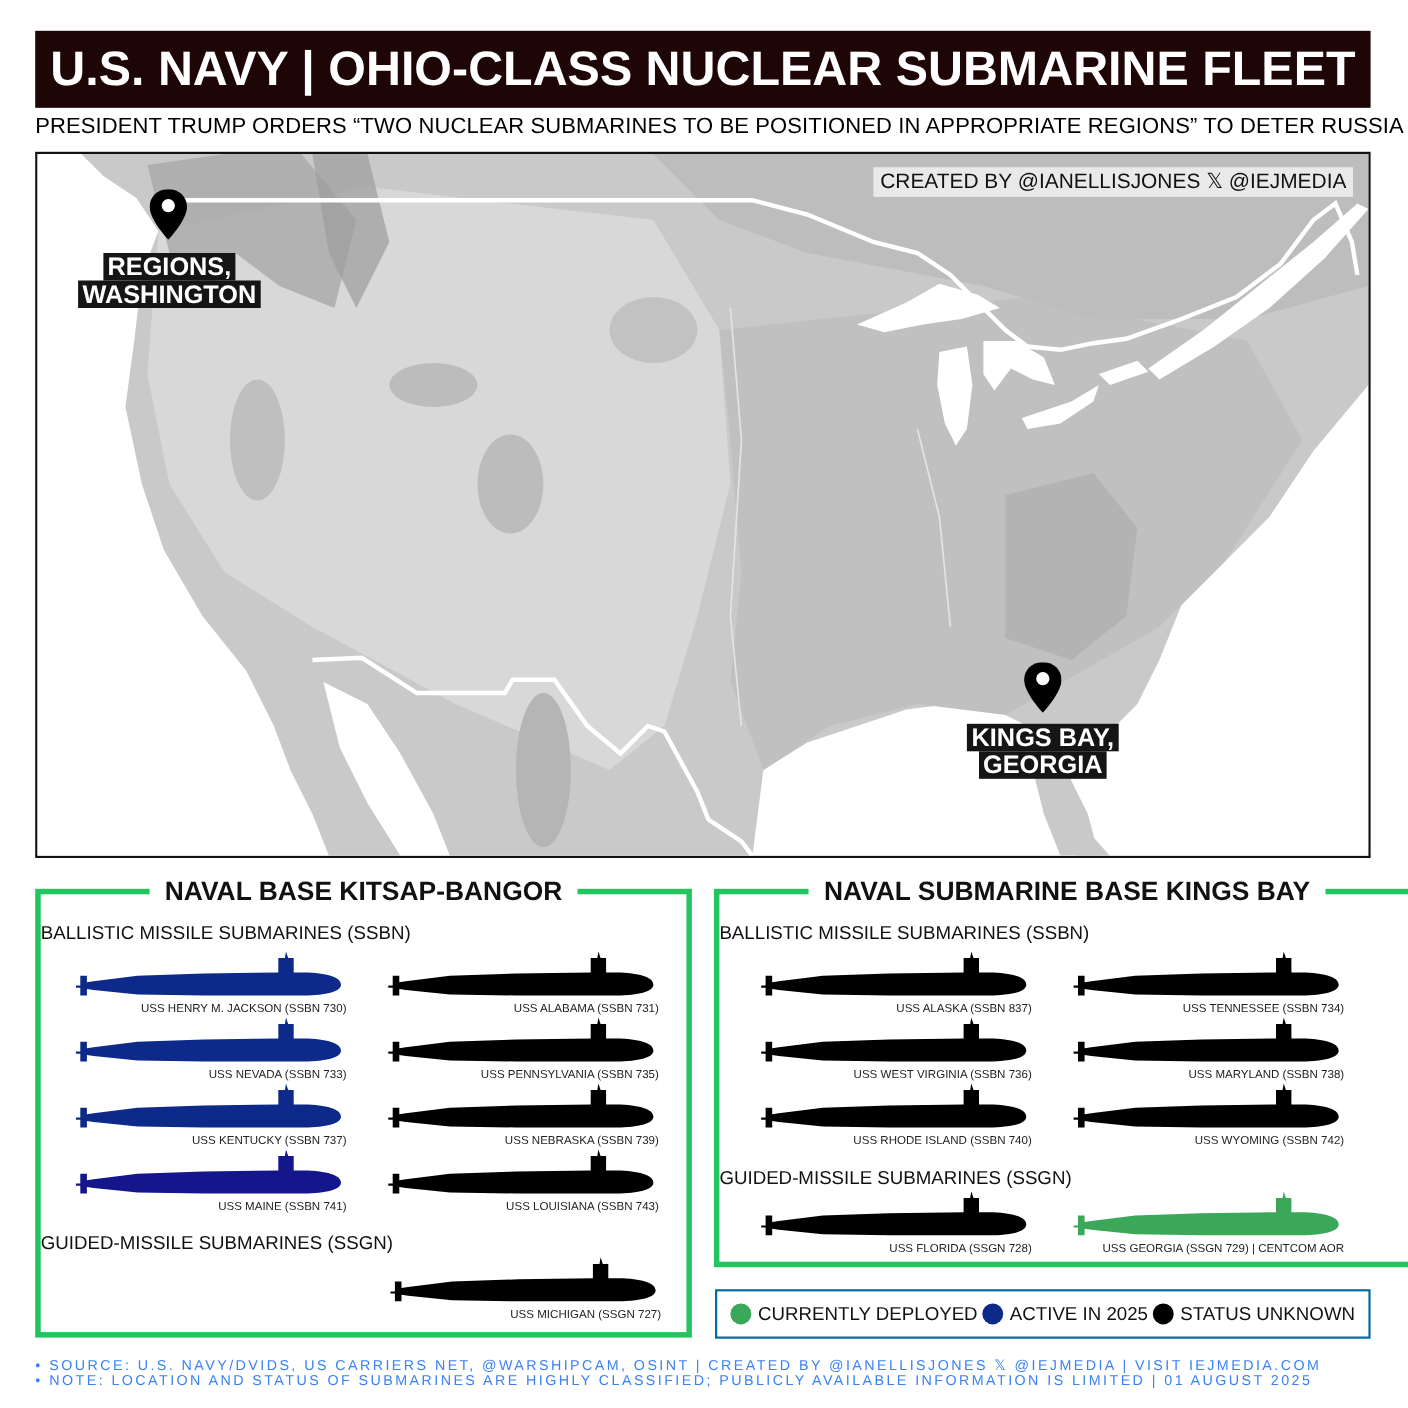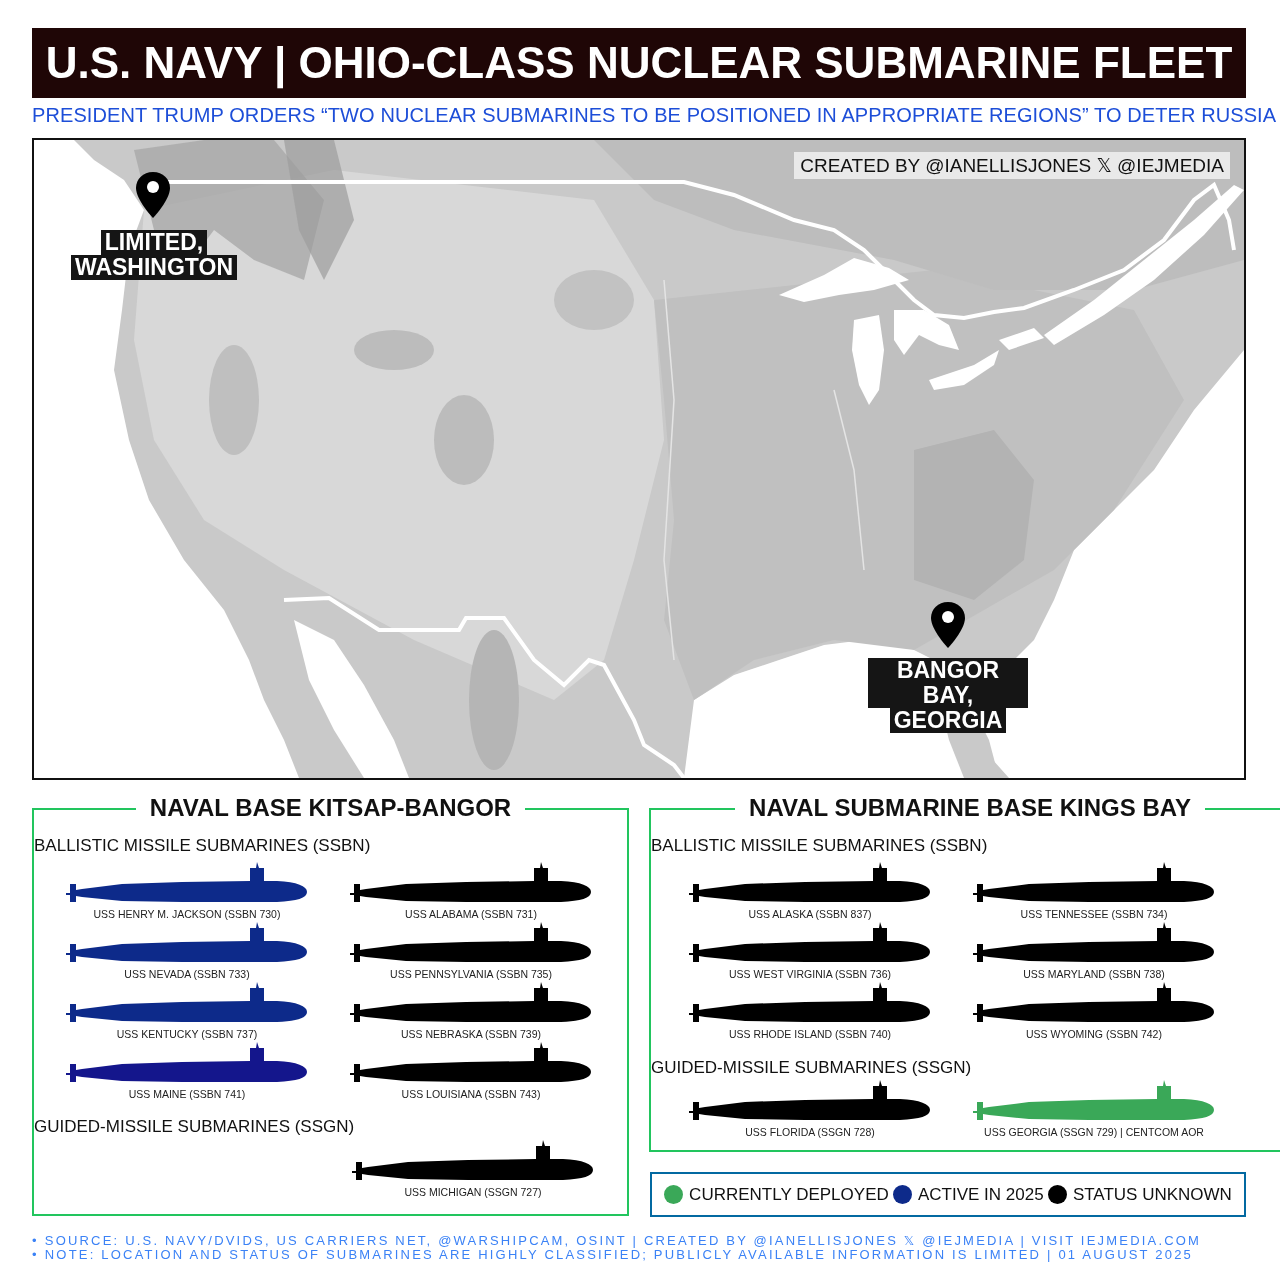--- a/index.html
+++ b/index.html
@@ -6,56 +6,56 @@
   html, body { width: 1280px; height: 1280px; background: #ffffff; overflow: hidden; }
   body { font-family: "Liberation Sans", "DejaVu Sans", sans-serif; color: #111; position: relative; }
 
   .title-bar {
     position: absolute; left: 32px; top: 28px; width: 1214px; height: 70px;
     background: #1f0606; color: #fff; display: flex; align-items: center; justify-content: center;
     font-weight: bold; font-size: 44px; letter-spacing: 0px; white-space: nowrap;
   }
   .subtitle {
     position: absolute; left: 32px; top: 104px; width: 1214px; height: 28px;
-    font-size: 20px; text-align: left; white-space: nowrap; color: #1d4ed8; letter-spacing: 0.1px;
+    font-size: 20px; text-align: left; white-space: nowrap; color: #000000; letter-spacing: 0.1px;
   }
 
   .map-frame {
     position: absolute; left: 32px; top: 138px; width: 1214px; height: 642px;
     border: 2px solid #111; overflow: hidden; background: #ffffff; padding-left: 48px;
   }
   .map-frame svg { position: absolute; left: 0; top: 0; }
   .credit {
     position: absolute; right: 14px; top: 12px; background: rgba(235,235,235,0.95);
     font-size: 19px; padding: 2px 6px; color: #111; white-space: nowrap;
   }
   .pin { position: absolute; width: 34px; height: 46px; }
   .pin-label {
     position: absolute; text-align: center; font-weight: bold; font-size: 23px; line-height: 25px; color: #fff;
   }
   .pin-label span { display: inline-block; background: #151515; padding: 0 4px; }
 
   .base-box {
-    position: absolute; border: 2px solid #22c55e; background: #fff; text-decoration: underline;
+    position: absolute; border: 5px solid #22c55e; background: #fff; text-decoration: underline;
   }
   .base-title {
     position: absolute; top: -16px; left: 0; right: 0; text-align: center; height: 30px;
   }
   .base-title span {
     background: #fff; padding: 0 14px; font-weight: bold; font-size: 24px; white-space: nowrap;
   }
   .cat-title {
     position: absolute; left: 0; right: 0; text-align: left; font-size: 17px; color: #111; white-space: nowrap;
   }
   .sub {
     position: absolute; width: 250px; height: 60px;
   }
   .sub svg { position: absolute; left: 0; top: 0; }
   .sub-label {
-    position: absolute; left: 0; right: 0; top: 46px; text-align: center; font-size: 10.5px; color: #222; white-space: nowrap;
+    position: absolute; left: 0; right: 0; top: 46px; text-align: right; font-size: 10.5px; color: #222; white-space: nowrap;
   }
 
   .legend {
     position: absolute; left: 650px; top: 1172px; width: 596px; height: 45px;
     border: 2px solid #0369a1; display: flex; align-items: center; justify-content: space-around; padding: 0 10px;
   }
   .legend-item { display: flex; align-items: center; gap: 6px; font-size: 17px; white-space: nowrap; }
   .legend-dot { width: 19px; height: 19px; border-radius: 50%; display: inline-block; }
 
   .footer {
@@ -121,32 +121,32 @@
 
   <div class="credit">CREATED BY @IANELLISJONES 𝕏 @IEJMEDIA</div>
 
   <div class="pin" style="left:102px; top:32px;">
     <svg width="34" height="46" viewBox="0 0 34 46">
       <path d="M17,0 C7,0 0,7 0,16 C0,28 17,46 17,46 C17,46 34,28 34,16 C34,7 27,0 17,0 Z" fill="#000"></path>
       <circle cx="17" cy="15" r="6" fill="#fff"></circle>
     </svg>
   </div>
   <div class="pin-label" style="left:30px; top:90px; width:180px;">
-    <span>LIMITED,</span><br>
+    <span>REGIONS,</span><br>
     <span>WASHINGTON</span>
   </div>
 
   <div class="pin" style="left:897px; top:462px;">
     <svg width="34" height="46" viewBox="0 0 34 46">
       <path d="M17,0 C7,0 0,7 0,16 C0,28 17,46 17,46 C17,46 34,28 34,16 C34,7 27,0 17,0 Z" fill="#000"></path>
       <circle cx="17" cy="15" r="6" fill="#fff"></circle>
     </svg>
   </div>
   <div class="pin-label" style="left:834px; top:518px; width:160px;">
-    <span>BANGOR BAY,</span><br>
+    <span>KINGS BAY,</span><br>
     <span>GEORGIA</span>
   </div>
 </div>
 
 <svg width="0" height="0" style="position:absolute">
   <defs>
     <symbol id="sub-shape" viewBox="0 0 250 48">
       <path d="M4,31 L8,31 L8,22 L14,22 L14,28 L20,27 L60,22 L120,20 L188,19 L188,6 L194,6 L195,0 L197,6 L202,6 L202,19 L215,19 C235,20 245,24 245,30 C245,36 235,39 215,40 L120,40 L60,39 L20,35 L14,34 L14,40 L8,40 L8,33 L4,33 Z"></path>
     </symbol>
   </defs>

